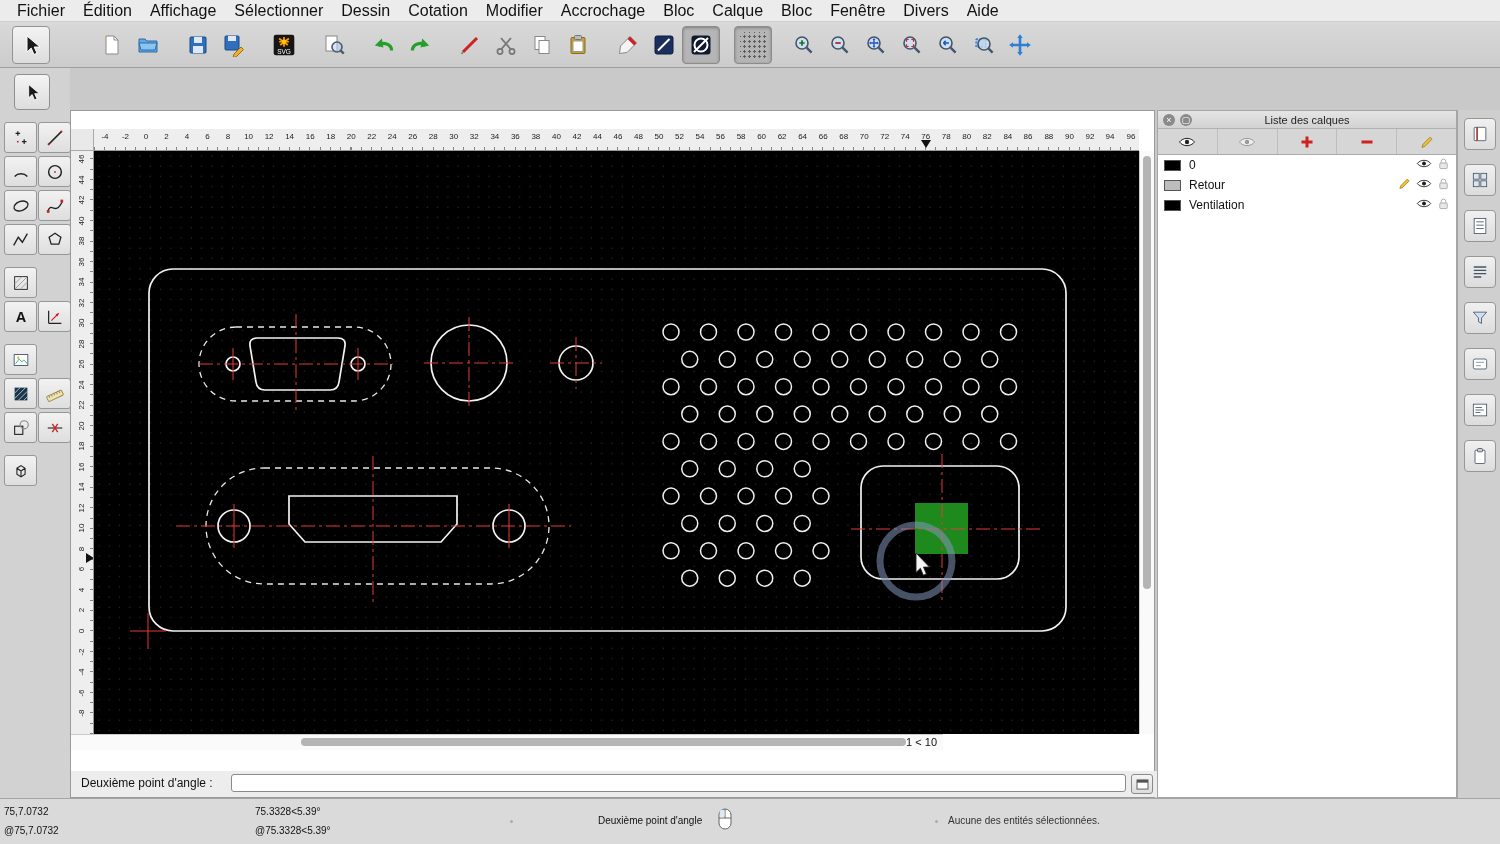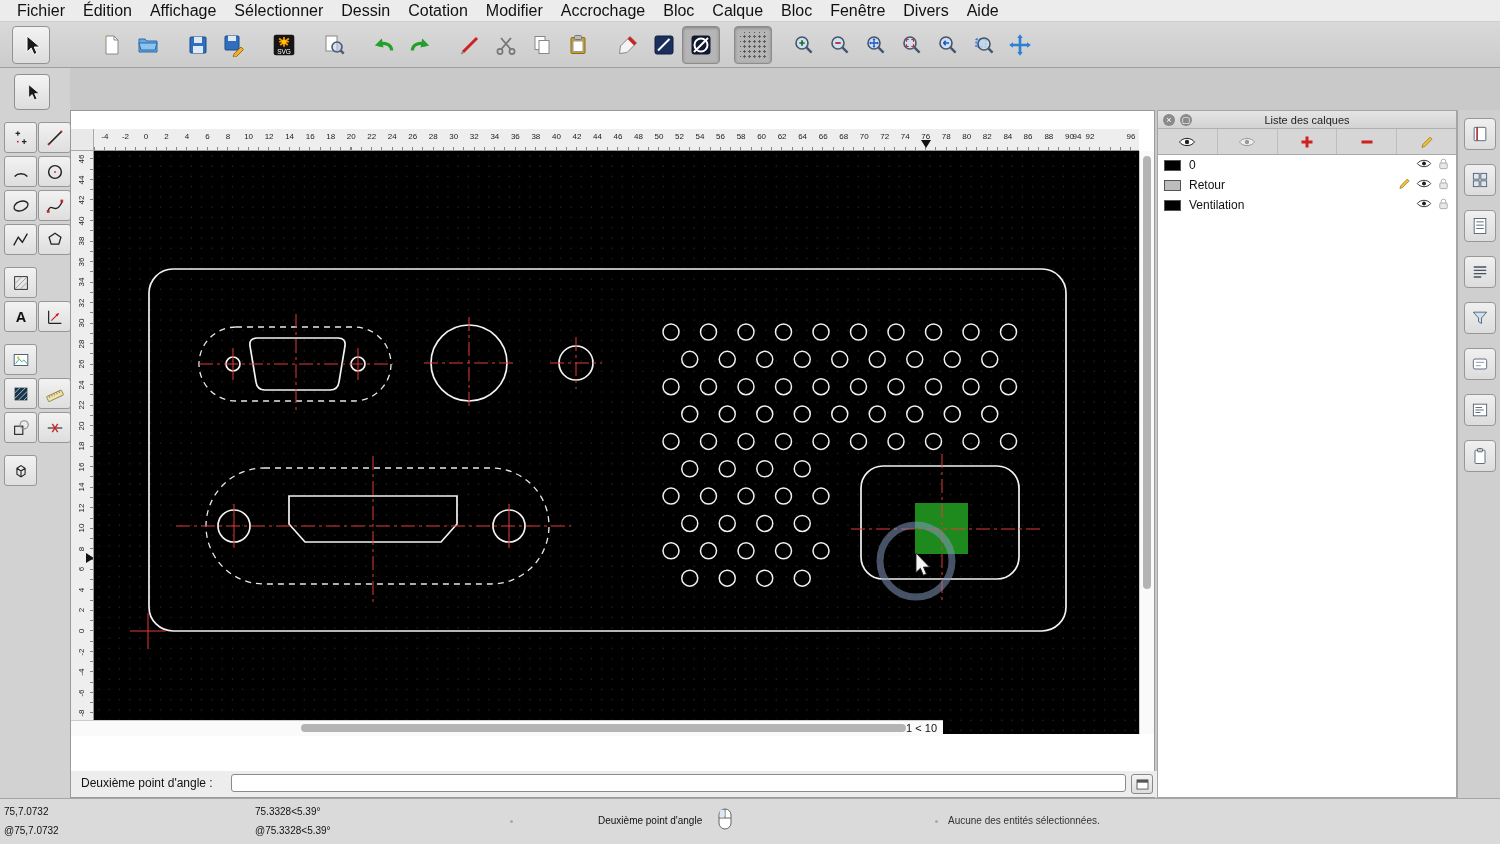--- a/index.html
+++ b/index.html
@@ -37,21 +37,21 @@
   .hlab{position:absolute;top:3px;font-size:8px;color:#222;transform:translateX(-50%);}
   .hmarker{position:absolute;left:832px;top:11px;width:0;height:0;border-left:5px solid transparent;border-right:5px solid transparent;border-top:8px solid #111;transform:translateX(-50%);}
   .vruler{position:absolute;left:0;top:40px;width:23px;height:583px;background:#eee;border-right:1px solid #999;box-sizing:border-box;overflow:hidden;
           background-image:repeating-linear-gradient(0deg,rgba(0,0,0,.45) 0 1px,transparent 1px 10.26px);
           background-size:4px 100%;background-repeat:no-repeat;background-position:19px 0;}
   .vlab{position:absolute;left:1px;width:20px;height:10px;font-size:8px;color:#222;text-align:center;transform:rotate(-90deg);}
   .vmarker{position:absolute;top:402px;right:0;width:0;height:0;border-top:5px solid transparent;border-bottom:5px solid transparent;border-left:8px solid #111;left:15px;}
   .canvas{position:absolute;left:23px;top:40px;width:1045px;height:583px;background:#000;}
   .vscroll{position:absolute;left:1068px;top:40px;width:15px;height:583px;background:#fafafa;border-left:1px solid #ccc;box-sizing:border-box;}
   .vthumb{position:absolute;left:3px;top:5px;width:8px;height:433px;background:#b4b4b4;border-radius:4px;}
-  .hscrollrow{position:absolute;left:0;top:609px;width:872px;height:16px;background:#fafafa;border-top:1px solid #ccc;box-sizing:border-box;}
+  .hscrollrow{position:absolute;left:0;top:623px;width:872px;height:16px;background:#fafafa;border-top:1px solid #ccc;box-sizing:border-box;}
   .hthumb{position:absolute;left:230px;top:3px;width:605px;height:8px;background:#b4b4b4;border-radius:4px;}
   .zoomind{position:absolute;right:6px;top:1px;font-size:11px;color:#111;}
   .cmdhist{position:absolute;left:0;top:639px;width:1083px;height:21px;background:#fff;border-top:1px solid #bbb;box-sizing:border-box;
            font-size:12px;line-height:20px;padding-left:10px;color:#1a1acc;}
   .cmdrow{position:absolute;left:0;top:660px;width:1183px;height:26px;background:#ededed;box-sizing:border-box;}
   .cmdlabel{position:absolute;left:10px;top:5px;font-size:12px;color:#111;}
   .cmdinput{position:absolute;left:160px;top:3px;width:895px;height:18px;border:1px solid #8a8a8a;border-radius:3px;font-size:12px;
             font-family:"Liberation Sans",sans-serif;padding:0 4px;box-sizing:border-box;background:#fff;}
   .cmdbtn{position:absolute;left:1060px;top:3px;width:20px;height:18px;border:1px solid #8a8a8a;border-radius:3px;
           background:linear-gradient(#f4f4f4,#ddd);display:flex;align-items:center;justify-content:center;}
@@ -430,21 +430,21 @@
       <span class="hlab" style="left: 811.24px;">74</span>
       <span class="hlab" style="left: 831.76px;">76</span>
       <span class="hlab" style="left: 852.28px;">78</span>
       <span class="hlab" style="left: 872.8px;">80</span>
       <span class="hlab" style="left: 893.32px;">82</span>
       <span class="hlab" style="left: 913.84px;">84</span>
       <span class="hlab" style="left: 934px;">86</span>
       <span class="hlab" style="left: 954.88px;">88</span>
       <span class="hlab" style="left: 975.4px;">90</span>
       <span class="hlab" style="left: 995.92px;">92</span>
-      <span class="hlab" style="left: 983px;">94</span>
+      <span class="hlab" style="left: 1016px;">94</span>
       <span class="hlab" style="left: 1036.96px;">96</span>
     </div>
   <div class="vruler">
       <div class="vmarker"></div>
       <span class="vlab" style="top: 3.04px;">46</span>
       <span class="vlab" style="top: 23.56px;">44</span>
       <span class="vlab" style="top: 44.08px;">42</span>
       <span class="vlab" style="top: 64.6px;">40</span>
       <span class="vlab" style="top: 85.12px;">38</span>
       <span class="vlab" style="top: 105.64px;">36</span>

